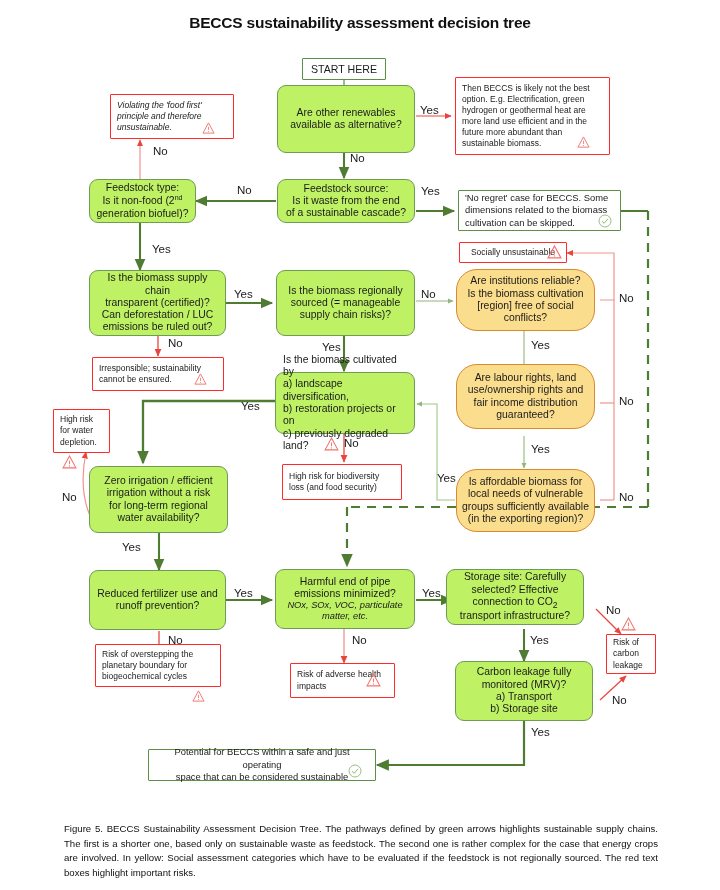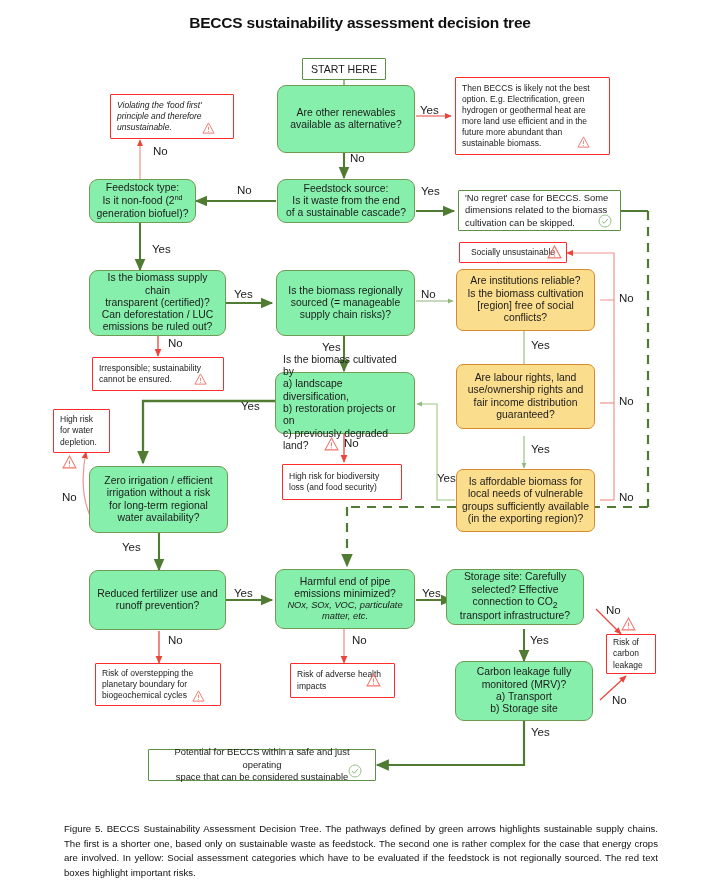--- a/index.html
+++ b/index.html
@@ -15,25 +15,25 @@
     position:absolute;left:0;top:14px;width:720px;text-align:center;
     font-size:15.5px;font-weight:bold;letter-spacing:-0.2px;color:#111;
   }
 
   .node{
     position:absolute;box-sizing:border-box;display:flex;
     align-items:center;justify-content:center;text-align:center;
     line-height:1.18;
   }
   .green{
-    background:#86efac;border:1.3px solid #6f9c55;border-radius:9px;
+    background:#bef264;border:1.3px solid #6f9c55;border-radius:9px;
     font-size:10.4px;color:#1b1b1b;padding:3px 5px;
   }
   .yellow{
-    background:#fbdd8e;border:1.4px solid #d98b2b;border-radius:7px;
+    background:#fbdd8e;border:1.4px solid #d98b2b;border-radius:21px;
     font-size:10.4px;color:#1b1b1b;padding:0 5px;
   }
   .red{
     background:#ffffff;border:1.3px solid #ff2a2a;border-radius:1px;
     font-size:8.5px;color:#1b1b1b;padding:3px 6px;
     text-align:left;justify-content:flex-start;line-height:1.3;
   }
   .outline-green{
     background:#ffffff;border:1.3px solid #5f8f45;border-radius:1px;
     font-size:9.4px;color:#1b1b1b;padding:3px 6px;
@@ -356,21 +356,21 @@
 
   <div class="node green ctr" style="left:446px;top:569px;width:138px;height:56px;">
     <div>
       <div>Storage site: Carefully</div>
       <div>selected? Effective</div>
       <div><span>connection to CO</span><sub>2</sub></div>
       <div>transport infrastructure?</div>
     </div>
   </div>
 
-  <div class="node red" style="left:95px;top:663px;width:126px;height:43px;">
+  <div class="node red" style="left:95px;top:644px;width:126px;height:43px;">
     <span>Risk of overstepping the planetary boundary for biogeochemical cycles</span>
   </div>
   <span class="inbox-icon warn" style="left:192px;top:690px;">
     <svg viewBox="0 0 14 13">
         <path d="M7 1 L13 12 L1 12 Z" fill="none" stroke="#f1736b" stroke-width="1"></path>
         <path d="M7 5.2 L7 8.6" stroke="#f1736b" stroke-width="0.9"></path>
         <circle cx="7" cy="10.2" r="0.55" fill="#f1736b"></circle>
       </svg>
   </span>
 

